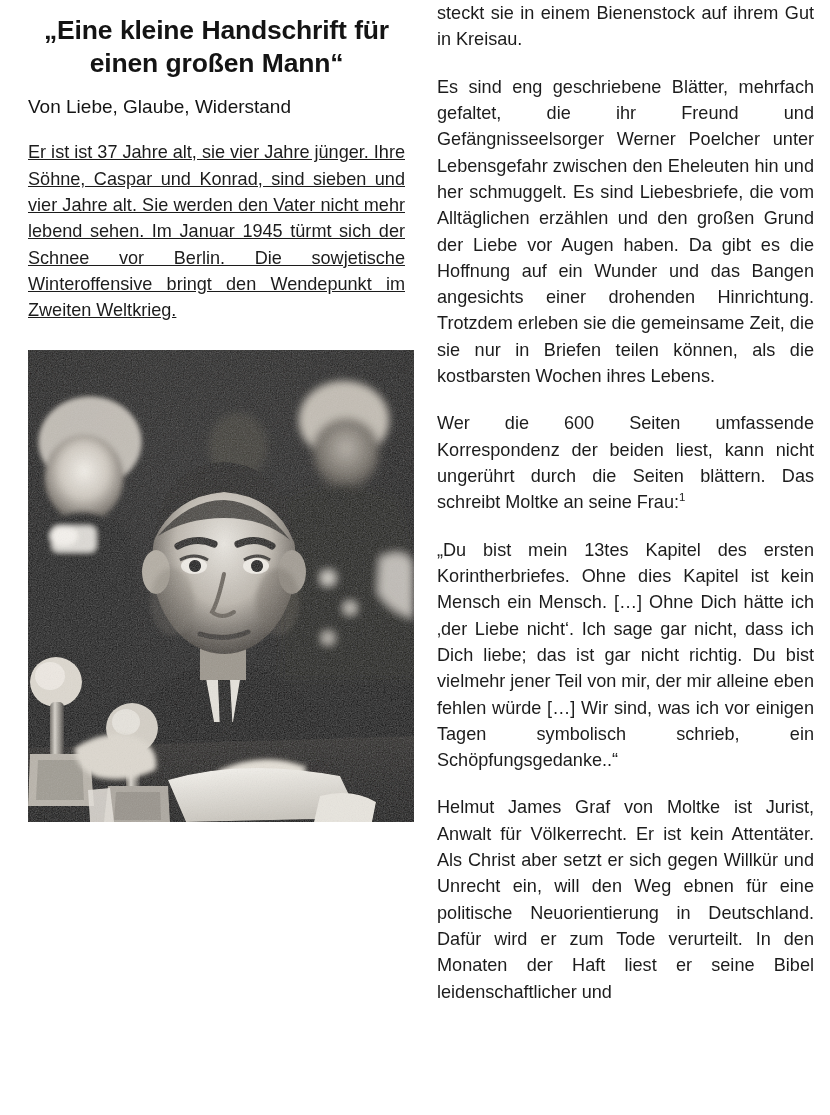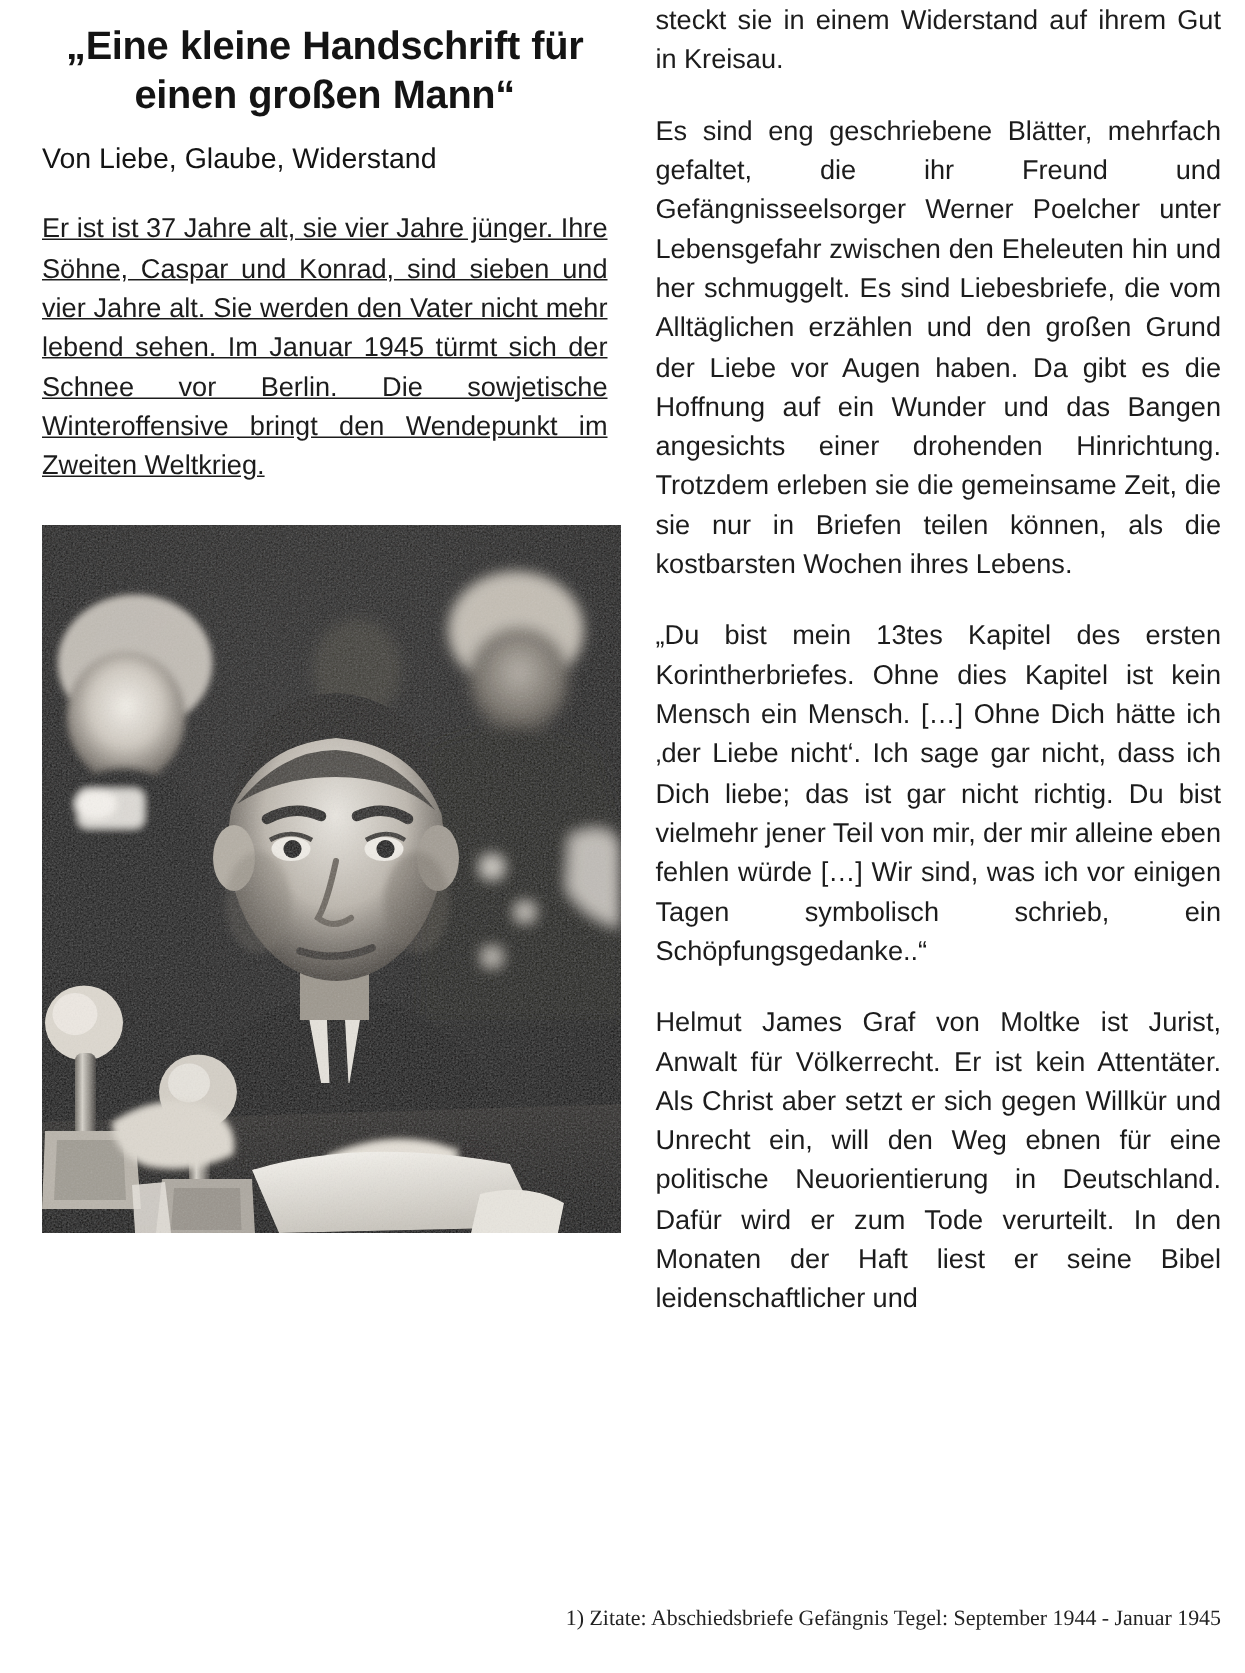--- a/index.html
+++ b/index.html
@@ -268,28 +268,28 @@
             <path d="M60 440 L82 438 L86 472 L62 472 Z" fill="#e3dfd8" opacity="0.9"></path>
           </g>
         </svg>
       </div>
 
 
     </div>
 
     <div class="col col-right">
 
-      <p class="body-par">steckt sie in einem Widerstand auf ihrem Gut in Kreisau.</p>
+      <p class="body-par">steckt sie in einem Bienenstock auf ihrem Gut in Kreisau.</p>
 
       <p class="body-par">Es sind eng geschriebene Blätter, mehrfach gefaltet, die ihr Freund und Gefängnisseelsorger Werner Poelcher unter Lebensgefahr zwischen den Eheleuten hin und her schmuggelt. Es sind Liebesbriefe, die vom Alltäglichen erzählen und den großen Grund der Liebe vor Augen haben. Da gibt es die Hoffnung auf ein Wunder und das Bangen angesichts einer drohenden Hinrichtung. Trotzdem erleben sie die gemeinsame Zeit, die sie nur in Briefen teilen können, als die kostbarsten Wochen ihres Lebens.</p>
 
+      <p class="body-par"><span>Wer die 600 Seiten umfassende Korrespondenz der beiden liest, kann nicht ungerührt durch die Seiten blättern. Das schreibt Moltke an seine Frau:</span><span class="fnref">1</span></p>
 
       <p class="body-par">„Du bist mein 13tes Kapitel des ersten Korintherbriefes. Ohne dies Kapitel ist kein Mensch ein Mensch. […] Ohne Dich hätte ich ‚der Liebe nicht‘. Ich sage gar nicht, dass ich Dich liebe; das ist gar nicht richtig. Du bist vielmehr jener Teil von mir, der mir alleine eben fehlen würde […] Wir sind, was ich vor einigen Tagen symbolisch schrieb, ein Schöpfungsgedanke..“</p>
 
       <p class="body-par">Helmut James Graf von Moltke ist Jurist, Anwalt für Völkerrecht. Er ist kein Attentäter. Als Christ aber setzt er sich gegen Willkür und Unrecht ein, will den Weg ebnen für eine politische Neuorientierung in Deutschland. Dafür wird er zum Tode verurteilt. In den Monaten der Haft liest er seine Bibel leidenschaftlicher und</p>
 
     </div>
 
   </div>
 
-  <div class="footnote">1) Zitate: Abschiedsbriefe Gefängnis Tegel: September 1944 - Januar 1945</div>
 
 </div>
 
 </body></html>

